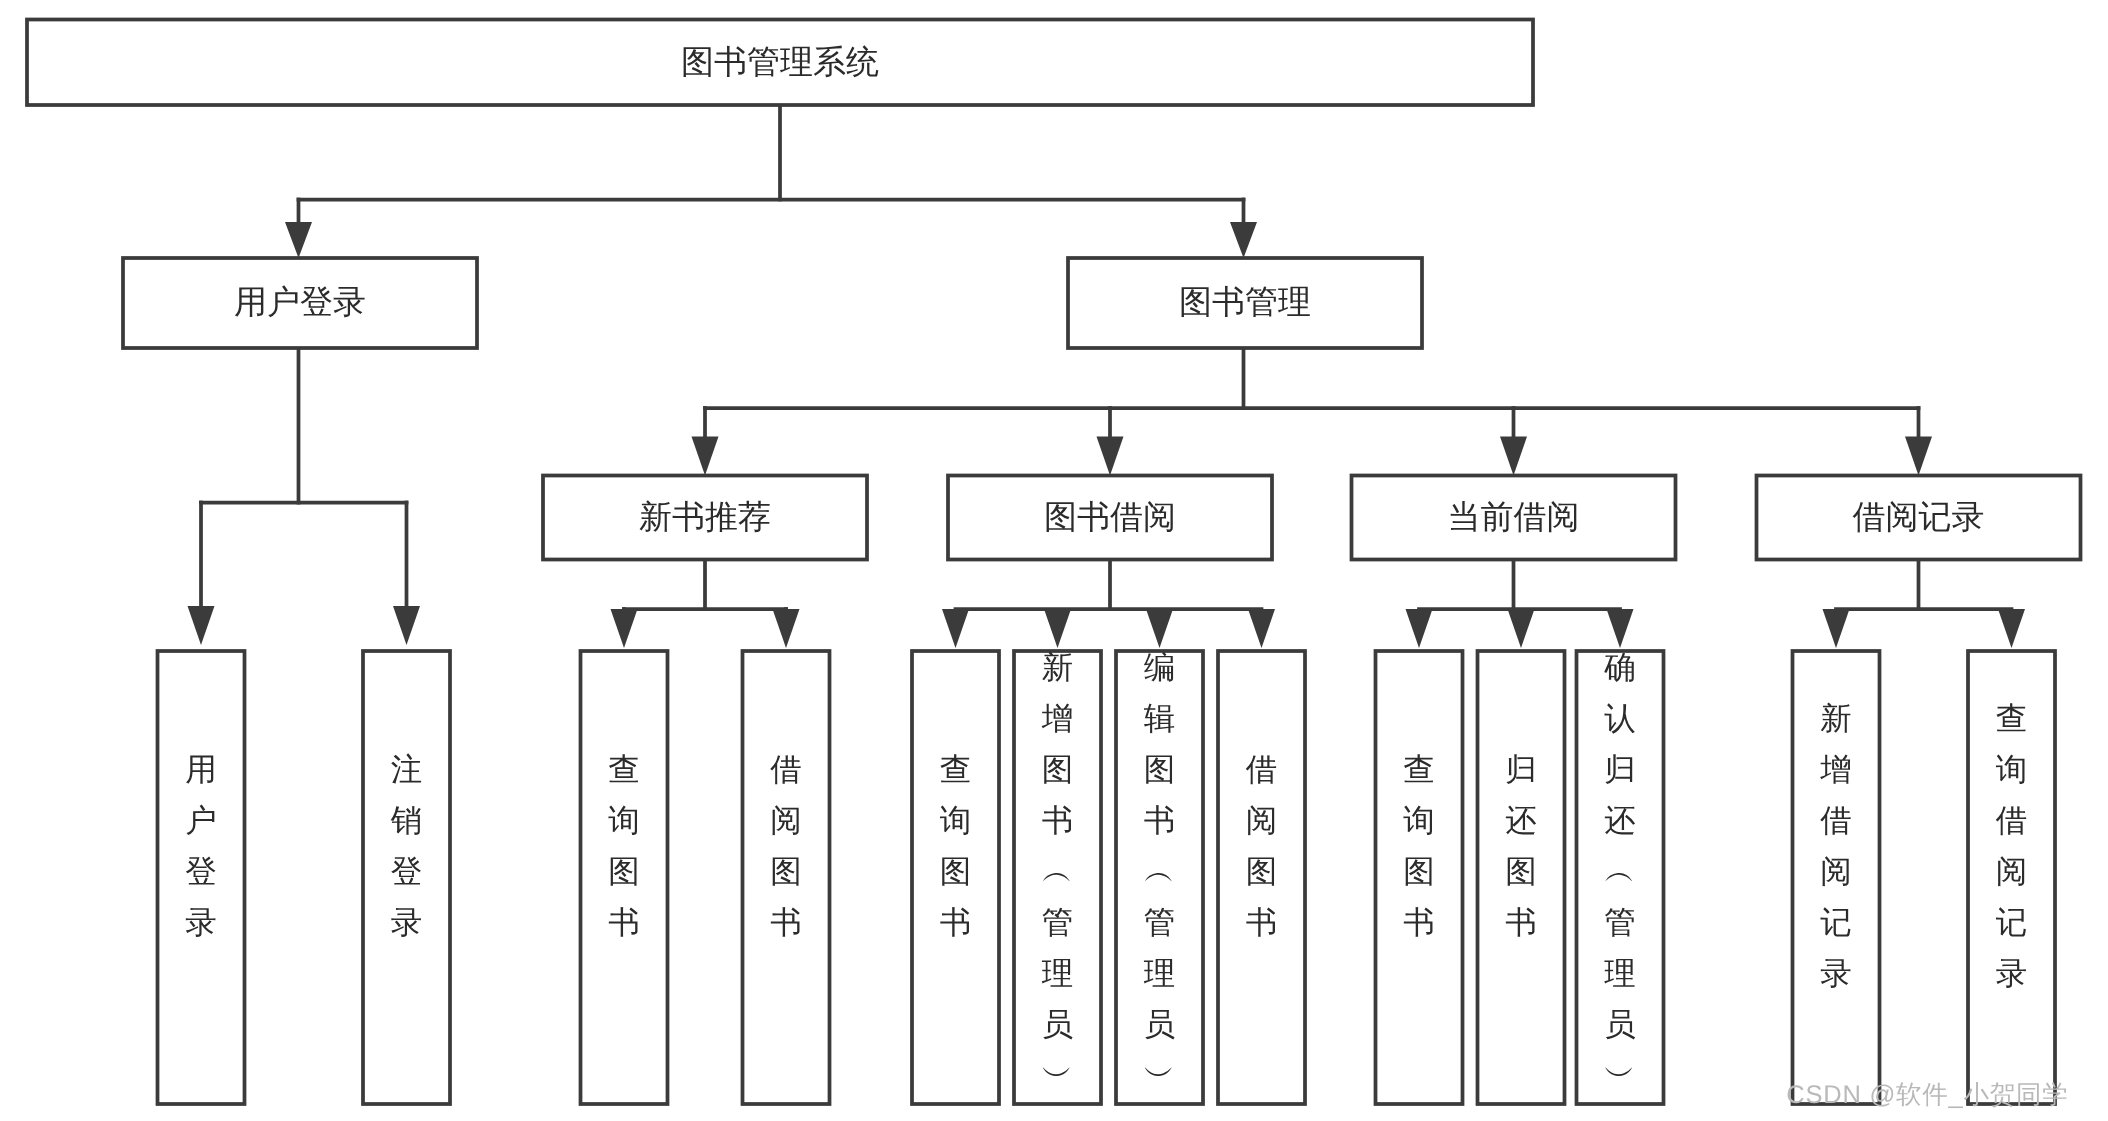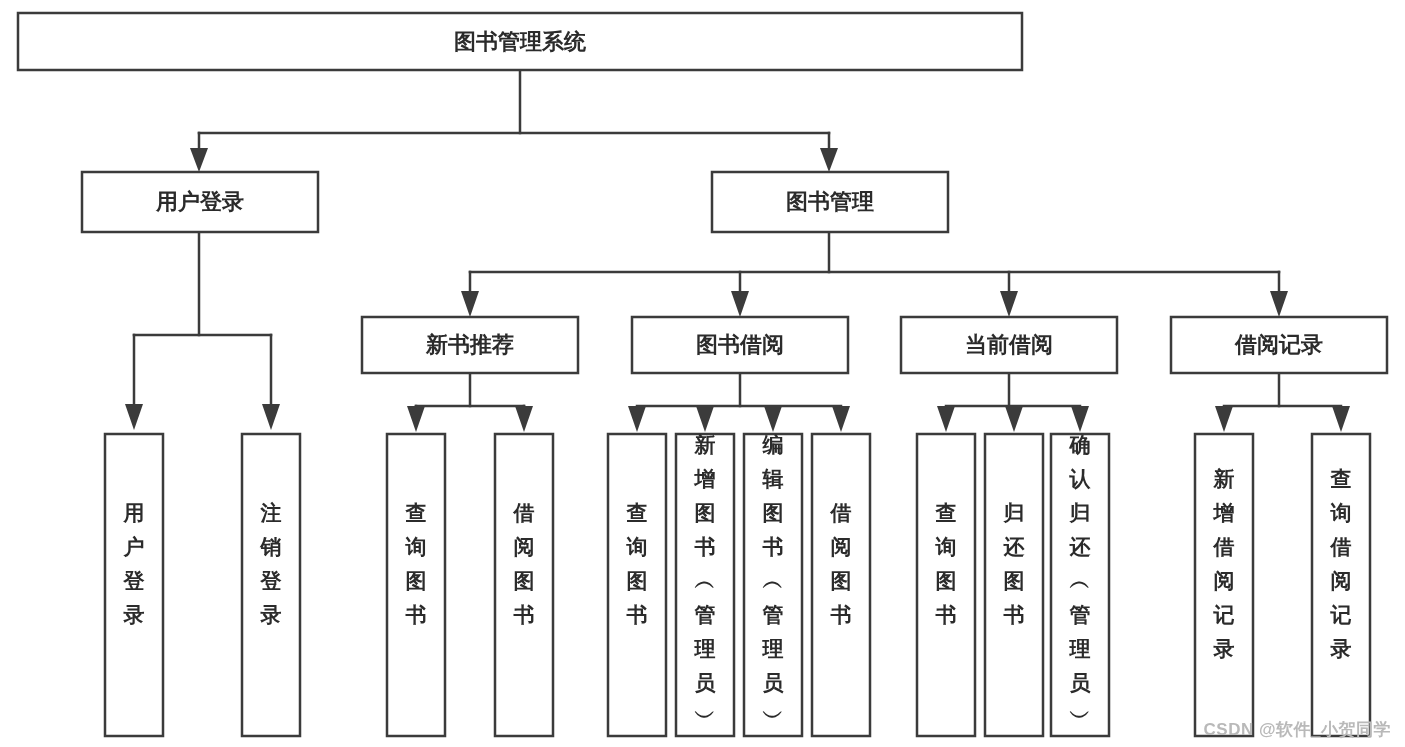--- a/index.html
+++ b/index.html
@@ -14,21 +14,20 @@
     font-family: "Liberation Sans", "DejaVu Sans", sans-serif;
     overflow: hidden;
     position: relative;
   }
   #diagram-root {
     position: absolute;
     left: 0;
     top: 0;
     width: 1405px;
     height: 747px;
-    font-weight: bold;
   }
   svg.diagram {
     display: block;
     width: 1405px;
     height: 747px;
   }
   .node-box {
     fill: #ffffff;
     stroke: #3b3b3b;
     stroke-width: 2.5;
@@ -51,21 +50,21 @@
     dominant-baseline: middle;
   }
   .label-v {
     font-family: "Liberation Sans", "DejaVu Sans", sans-serif;
     font-size: 21px;
     fill: #2b2b2b;
     text-anchor: middle;
   }
   .watermark {
     position: absolute;
-    right: 14px;
+    right: 26px;
     bottom: 6px;
     font-family: "Liberation Sans", "DejaVu Sans", sans-serif;
     font-size: 17px;
     color: #b9b9b9;
     letter-spacing: 0.5px;
     white-space: nowrap;
     pointer-events: none;
   }
 </style>
 </head>

